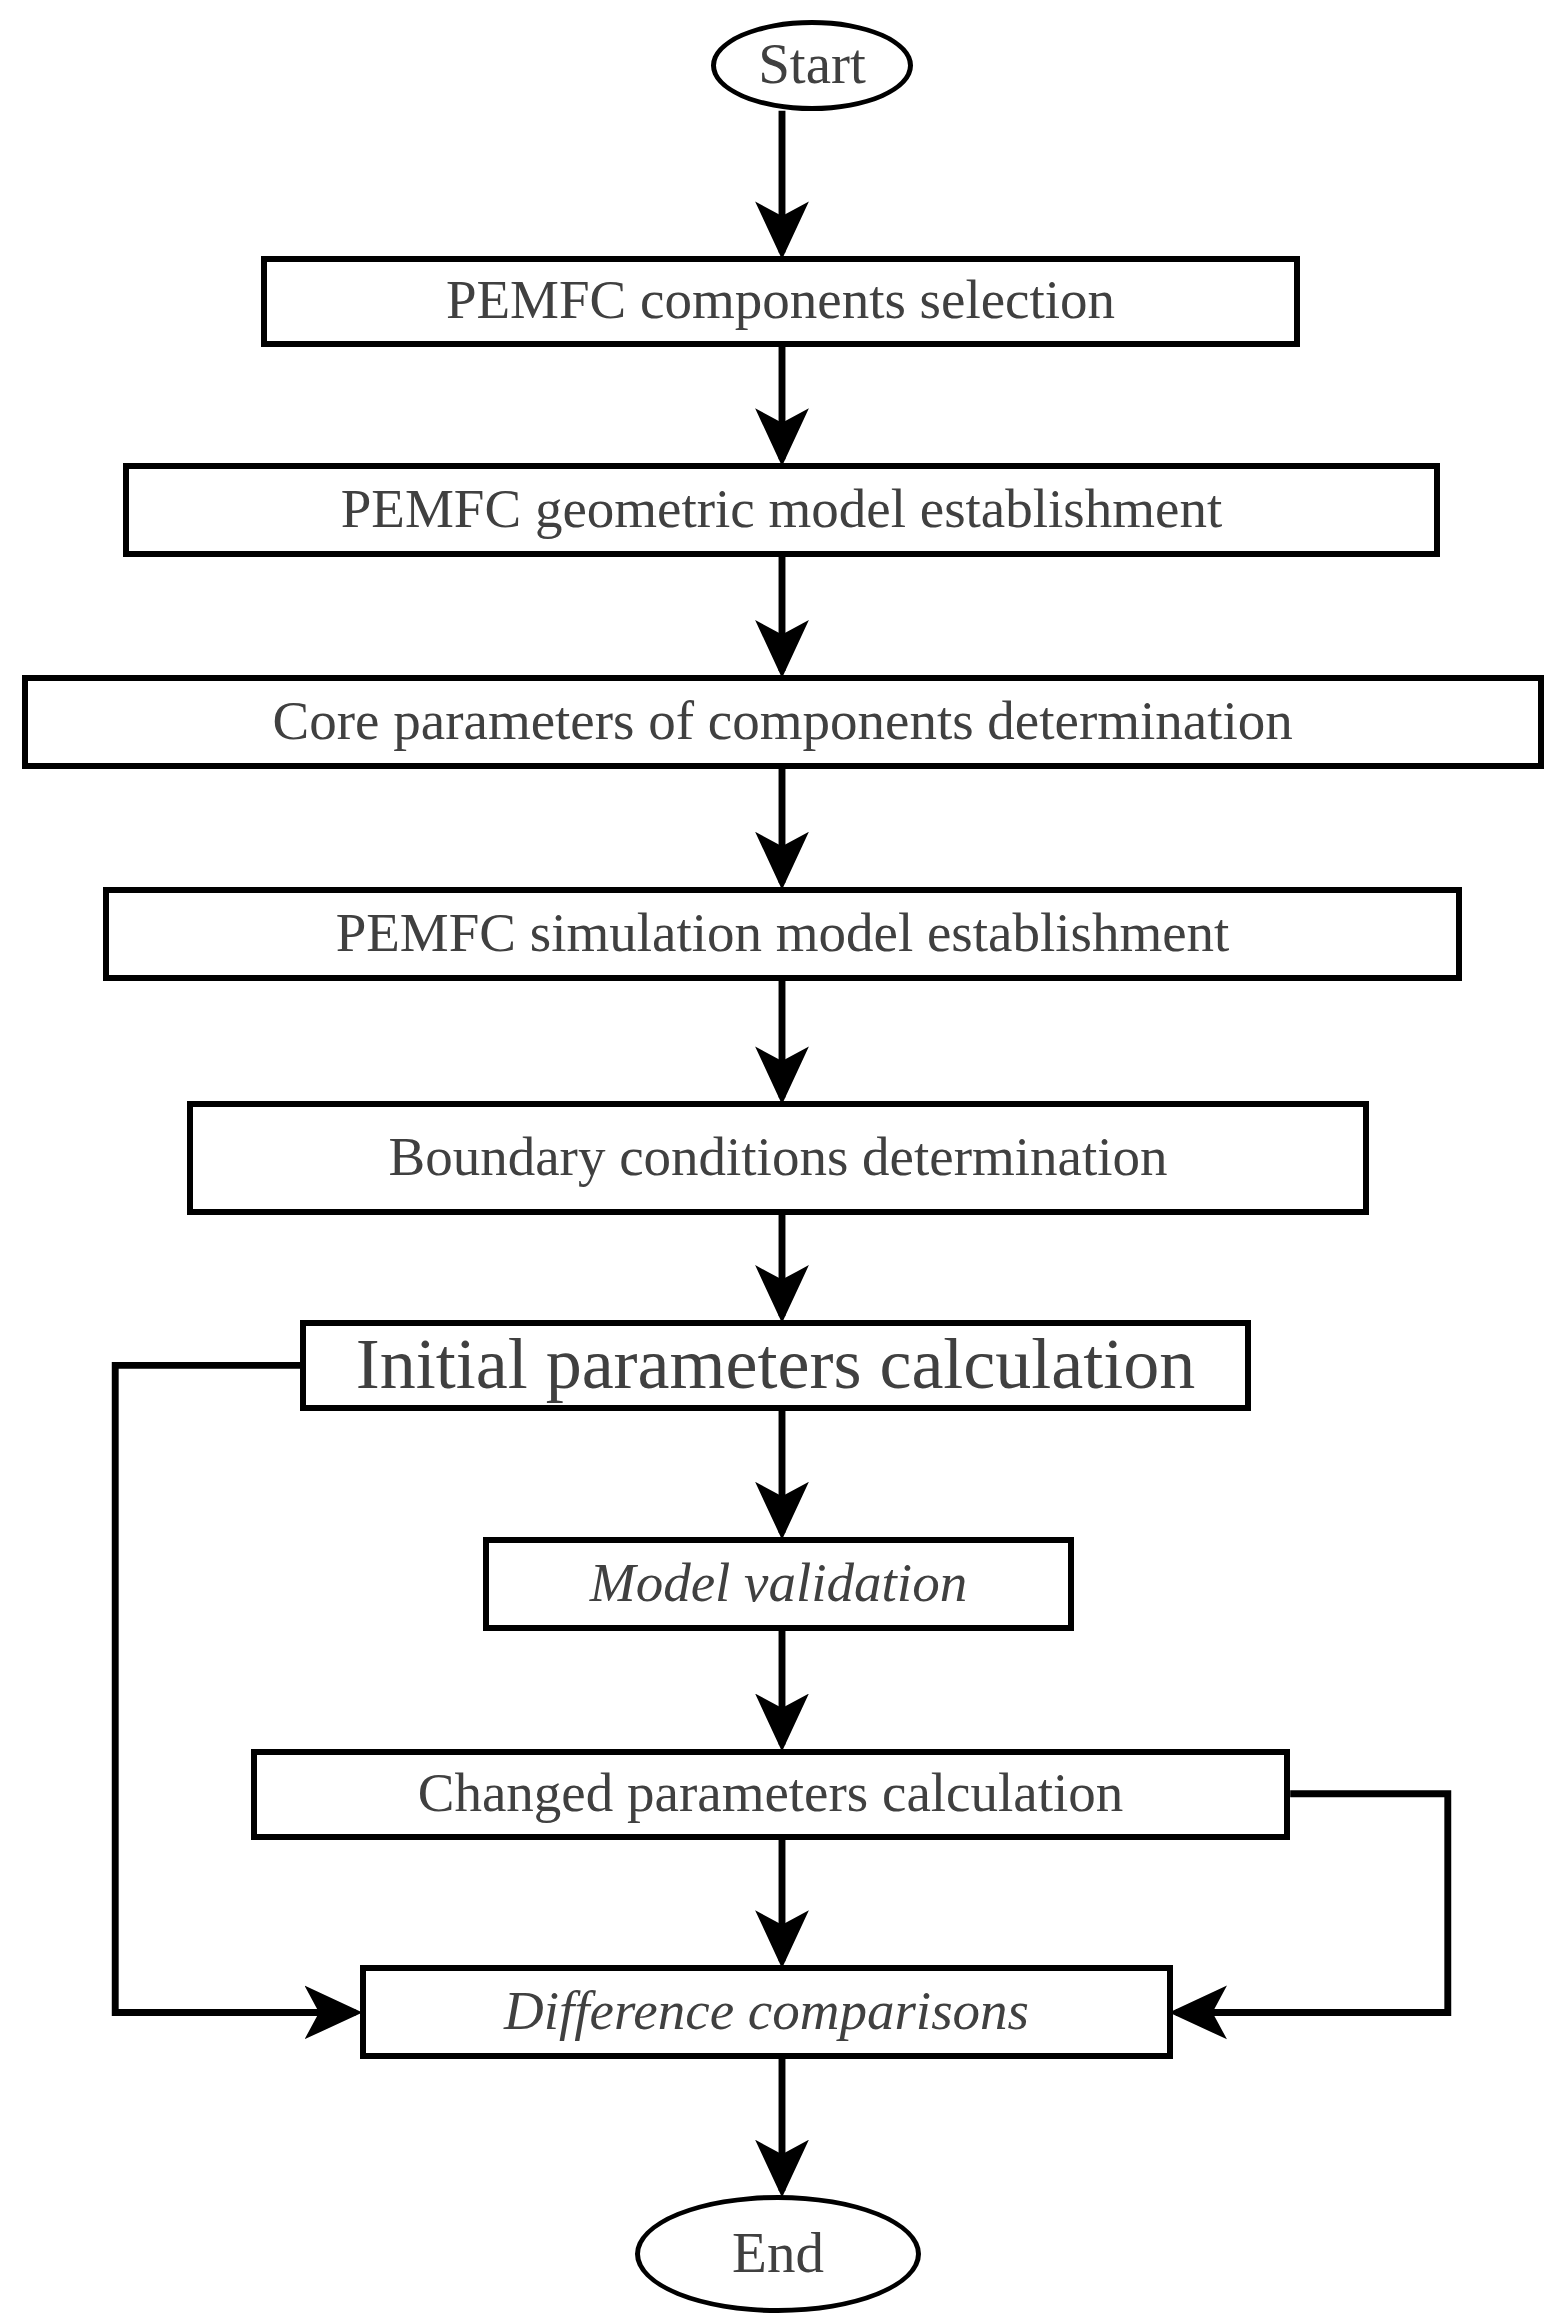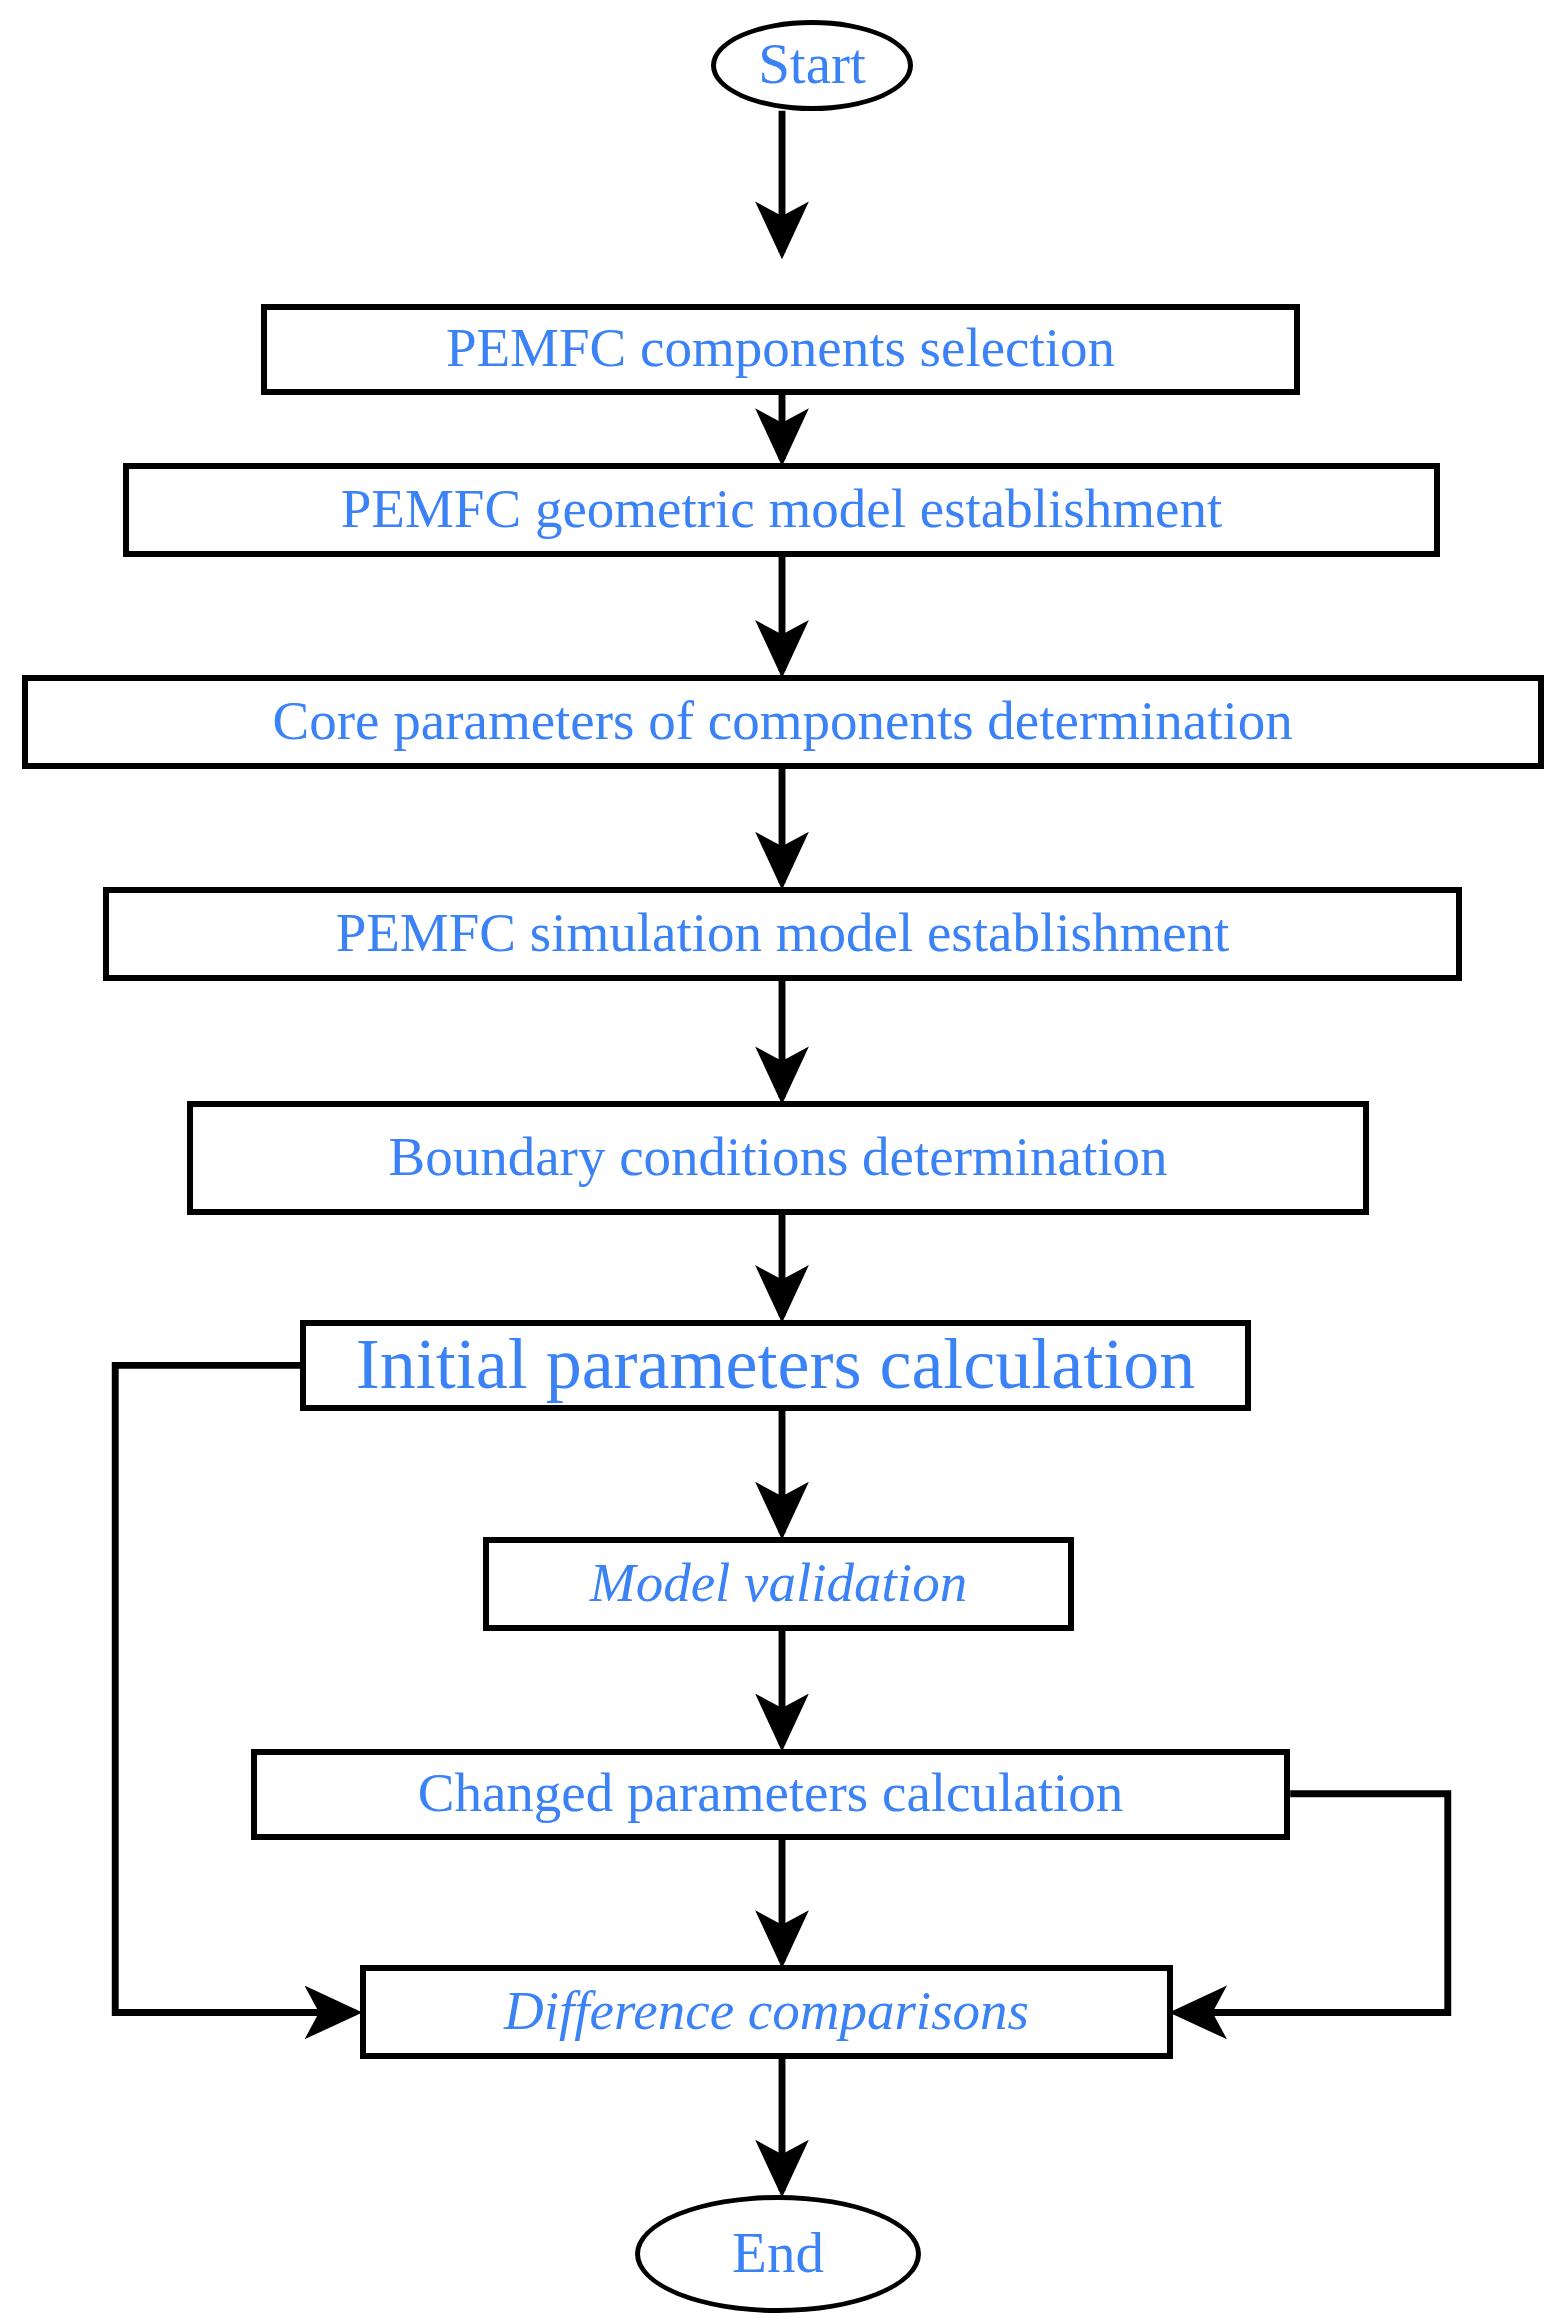--- a/index.html
+++ b/index.html
@@ -16,21 +16,21 @@
     overflow: hidden;
   }
   .node {
     position: absolute;
     box-sizing: border-box;
     background: #ffffff;
     border: 6.9px solid #000000;
     display: flex;
     align-items: center;
     justify-content: center;
-    color: #3b82f6;
+    color: #404040;
     line-height: 1;
     white-space: nowrap;
   }
   .node.terminal {
     border-width: 5.9px;
     border-radius: 50%;
   }
   .node .label {
     display: block;
     transform: translateY(-2px);
@@ -71,21 +71,21 @@
       <path d="M305,1386 L117,1386 L117,2043 L361,2043" marker-end="url(#arrowhead)"></path>
 
       <path d="M1310,1821 L1470,1821 L1470,2043 L1194,2043" marker-end="url(#arrowhead)"></path>
     </g>
   </svg>
 
   <div class="node terminal" style="left:711px; top:19.7px; width:202px; height:91px; font-size:57px;">
     <span class="label">Start</span>
   </div>
 
-  <div class="node" style="left:261px; top:256px; width:1039px; height:91px; font-size:55px;margin-top:48px;">
+  <div class="node" style="left:261px; top:256px; width:1039px; height:91px; font-size:55px;">
     <span class="label">PEMFC components selection</span>
   </div>
 
   <div class="node" style="left:123px; top:463px; width:1317px; height:94px; font-size:55px;">
     <span class="label">PEMFC geometric model establishment</span>
   </div>
 
   <div class="node" style="left:21.7px; top:675px; width:1522px; height:94px; font-size:55px;">
     <span class="label">Core parameters of components determination</span>
   </div>

